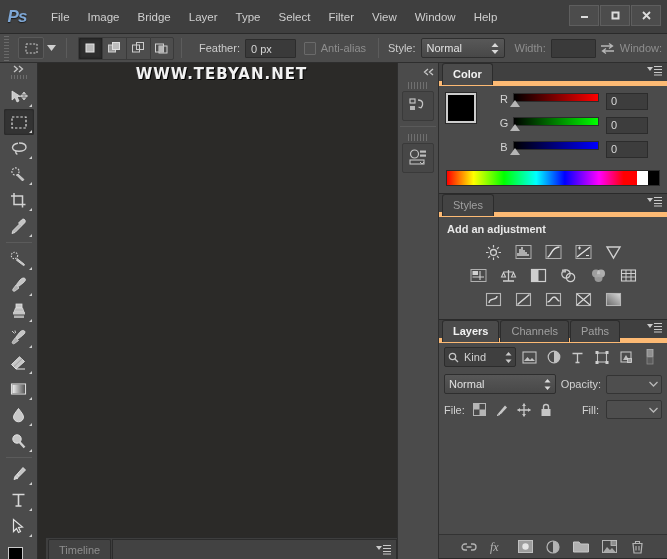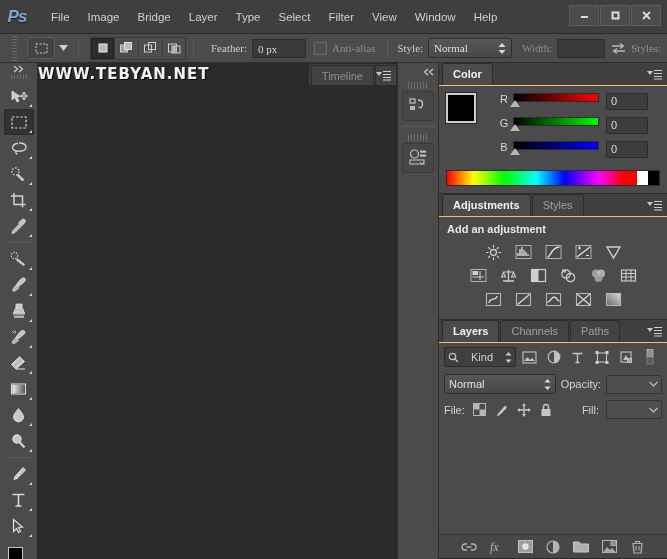--- a/index.html
+++ b/index.html
@@ -33,21 +33,21 @@
   .wc {
     width: 30px; height: 21px; background: #4c4c4c; border: 1px solid #5e5e5e;
     display: flex; align-items: center; justify-content: center; color: #d8d8d8;
     font-size: 11px; cursor: pointer;
   }
   .wc svg { display: block; }
 
   
   .optionsbar {
     height: 29px; background: #4b4b4b; border-bottom: 1px solid #2e2e2e;
-    display: flex; align-items: center; flex: none; padding-left: 10px; gap: 0; font-family: Liberation Serif, serif;
+    display: flex; align-items: center; flex: none; padding-left: 2px; gap: 0;
   }
   .grip {
     width: 9px; height: 27px; margin-right: 5px;
     background: repeating-linear-gradient(to bottom, #6a6a6a 0 1px, transparent 1px 3px);
     background-size: 5px 3px; background-repeat: repeat-y; background-position: 2px 4px;
   }
   .opt-tool {
     width: 28px; height: 22px; display: flex; align-items: center; justify-content: center;
     background: #434343; border: 1px solid #5a5a5a; border-radius: 2px; margin-left: 3px;
   }
@@ -96,21 +96,21 @@
     width: 30px; height: 26px; display: flex; align-items: center; justify-content: center;
     position: relative; border-radius: 2px; cursor: pointer;
   }
   .tool.active { background: #333333; box-shadow: inset 0 0 2px #181818; }
   .tool .tri { position: absolute; right: 2px; bottom: 2px; width: 0; height: 0;
     border-left: 3px solid transparent; border-bottom: 3px solid #d0d0d0; }
   .tool-sep { width: 26px; height: 1px; background: #3b3b3b; border-bottom: 1px solid #5b5b5b; margin: 3px 0; }
   .swatches-tool { margin-top: 4px; position: relative; width: 30px; height: 26px; }
 
   
-  .canvaswrap { flex: 1; display: flex; min-width: 0; background: #2b2a28; }
+  .canvaswrap { flex: 1; display: flex; flex-direction: column; min-width: 0; background: #2b2a28; padding-left: 8px; }
   .watermark {
     height: 22px; display: flex; align-items: center; justify-content: center;
     background: #2b2a28; flex: none;
   }
   .watermark span {
     font-family: "DejaVu Sans", sans-serif; font-weight: bold; font-size: 15px;
     color: #f2f2f2; letter-spacing: 1px;
     text-shadow: 1px 1px 0 #000, -1px 0 0 #3a3a3a;
   }
   .canvas { flex: 1; background: #2b2a28; }
@@ -142,22 +142,22 @@
     width: 32px; height: 30px; background: #474747; border: 1px solid #3a3a3a;
     border-radius: 2px; display: flex; align-items: center; justify-content: center;
     margin-bottom: 3px; cursor: pointer;
   }
   .md-sep { width: 36px; height: 1px; background: #3a3a3a; border-bottom: 1px solid #5a5a5a; margin: 2px 0 4px; }
 
   
   .panels { width: 228px; background: #4b4b4b; flex: none; display: flex; flex-direction: column; }
   .panel { border-bottom: 1px solid #2a2a2a; display: flex; flex-direction: column; }
   .ptabs {
-    height: 23px; background: #404040; display: flex; align-items: center;
-    border-bottom: 1px solid #fdba74; position: relative; padding-left: 3px;
+    height: 23px; background: #404040; display: flex; align-items: flex-start;
+    border-bottom: 5px solid #fdba74; position: relative; padding-left: 3px;
   }
   .ptab {
     height: 22px; line-height: 21px; padding: 0 10px; font-size: 11px; color: #a0a0a0;
     border: 1px solid #2c2c2c; border-bottom: none; background: #434343;
     border-radius: 3px 3px 0 0; margin-right: 1px; cursor: pointer; white-space: nowrap;
   }
   .ptab.active { background: #4b4b4b; color: #f2f2f2; font-weight: bold; }
   .pmenu { position: absolute; right: 5px; bottom: 5px; display: flex; align-items: center; gap: 1px; }
   .pbody { padding: 7px; background: #4b4b4b; }
 
@@ -196,21 +196,21 @@
   .adj-row { display: flex; justify-content: center; gap: 4px; }
   .adj-ic {
     width: 26px; height: 22px; display: flex; align-items: center; justify-content: center;
     border-radius: 2px; cursor: pointer;
   }
 
   
   .filterrow { display: flex; align-items: center; gap: 3px; padding: 4px 5px; }
   .kindsel {
     display: flex; align-items: center; background: #3f3f3f; border: 1px solid #2c2c2c;
-    height: 20px; padding: 0 3px; border-radius: 2px; gap: 12px; width: 72px;
+    height: 20px; padding: 0 3px; border-radius: 2px; gap: 5px; width: 72px;
   }
   .kindsel span { font-size: 11px; color: #d2d2d2; }
   .fic { width: 21px; height: 20px; display: flex; align-items: center; justify-content: center;
     border-radius: 2px; cursor: pointer; }
   .blendrow { display: flex; align-items: center; padding: 3px 5px; gap: 5px; }
   .blendsel {
     flex: 1; background: linear-gradient(#575757,#484848); border: 1px solid #2e2e2e; height: 20px;
     display: flex; align-items: center; justify-content: space-between; padding: 0 4px;
     font-size: 11px; color: #e0e0e0; border-radius: 2px;
   }
@@ -317,21 +317,21 @@
           <path d="M4 0 L7.5 4 L0.5 4 Z M4 11 L0.5 7 L7.5 7 Z" fill="#d8d8d8"></path>
         </svg>
     </div>
     <div class="olabel dim">Width:</div>
     <div class="ofield" style="width:48px"></div>
     <div style="width:26px;display:flex;align-items:center;justify-content:center">
       <svg width="17" height="13" viewBox="0 0 17 13">
           <path d="M2 4 H13 M10 1.5 L13.5 4 L10 6.5 M15 9 H4 M7 6.5 L3.5 9 L7 11.5" stroke="#b8b8b8" stroke-width="1.3" fill="none"></path>
         </svg>
     </div>
-    <div class="olabel dim" style="margin-left:0">Styles:</div>
+    <div class="olabel dim" style="margin-left:0">Window:</div>
   </div>
 
   <div class="body">
 
     <div class="toolbar">
       <div class="tb-expand">
         <svg width="12" height="8" viewBox="0 0 12 8">
             <path d="M1 1 L4.5 4 L1 7 M6 1 L9.5 4 L6 7" stroke="#c6c6c6" stroke-width="1.3" fill="none"></path>
           </svg>
       </div>
@@ -562,21 +562,20 @@
           <div class="spectrum">
             <div class="grad"></div>
             <div class="wblk"></div>
             <div class="bblk"></div>
           </div>
         </div>
       </div>
 
       <div class="panel">
         <div class="ptabs">
-          <div class="ptab active">Adjustments</div>
           <div class="ptab">Styles</div>
           <div class="pmenu">
             <svg width="15" height="10" viewBox="0 0 15 10">
                 <path d="M0 1 L6 1 L3 5 Z" fill="#cacaca"></path>
                 <path d="M7 0.5 H15 M7 3.5 H15 M7 6.5 H15 M7 9 H15" stroke="#cacaca" stroke-width="1.2"></path>
               </svg>
           </div>
         </div>
         <div class="pbody" style="padding:6px 8px 8px">
           <div class="adj-title">Add an adjustment</div>

